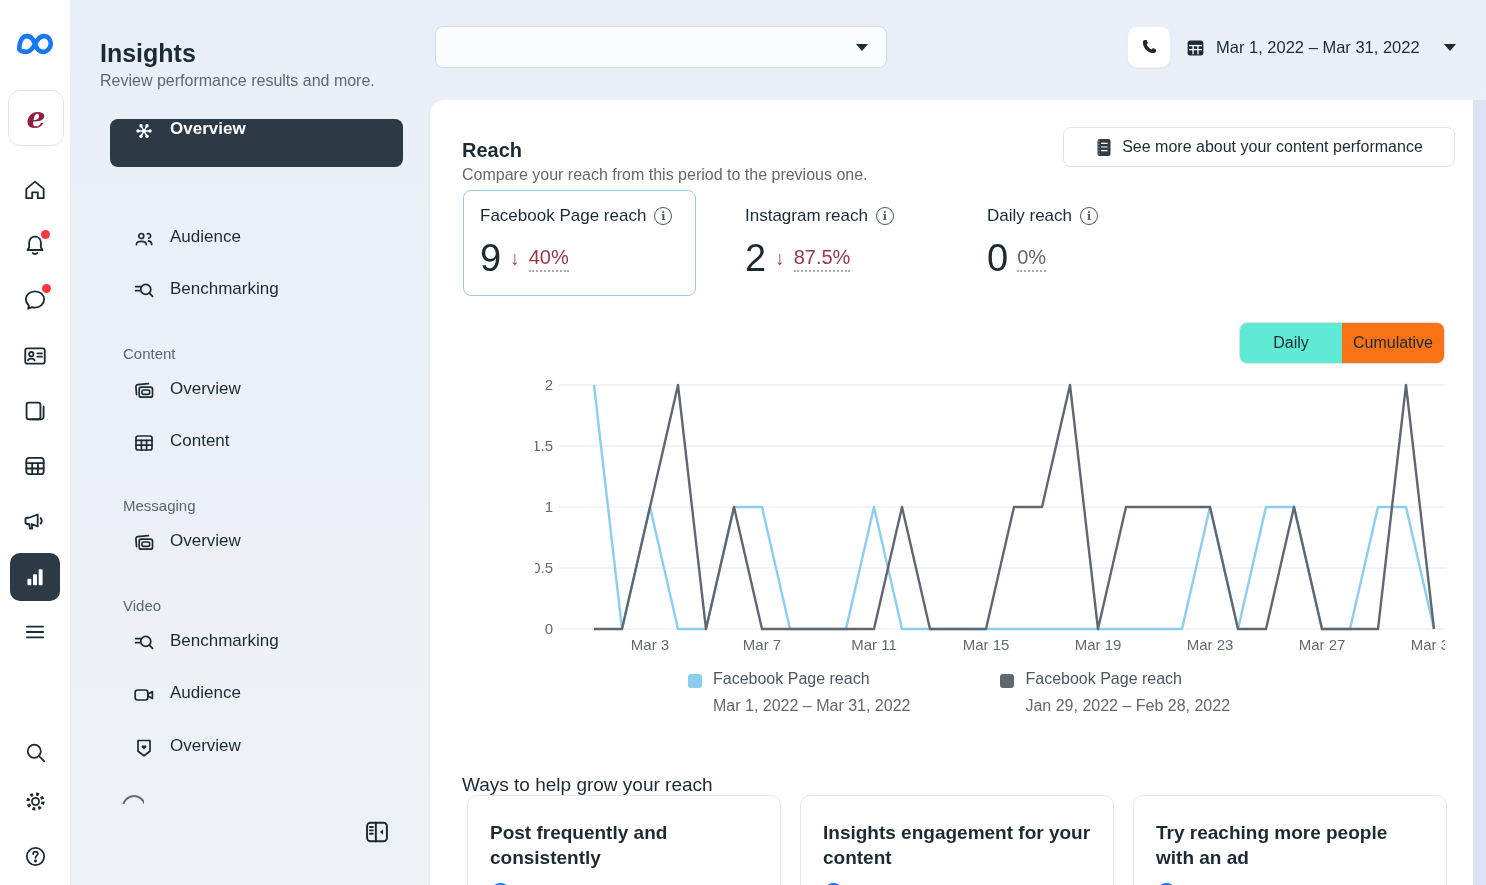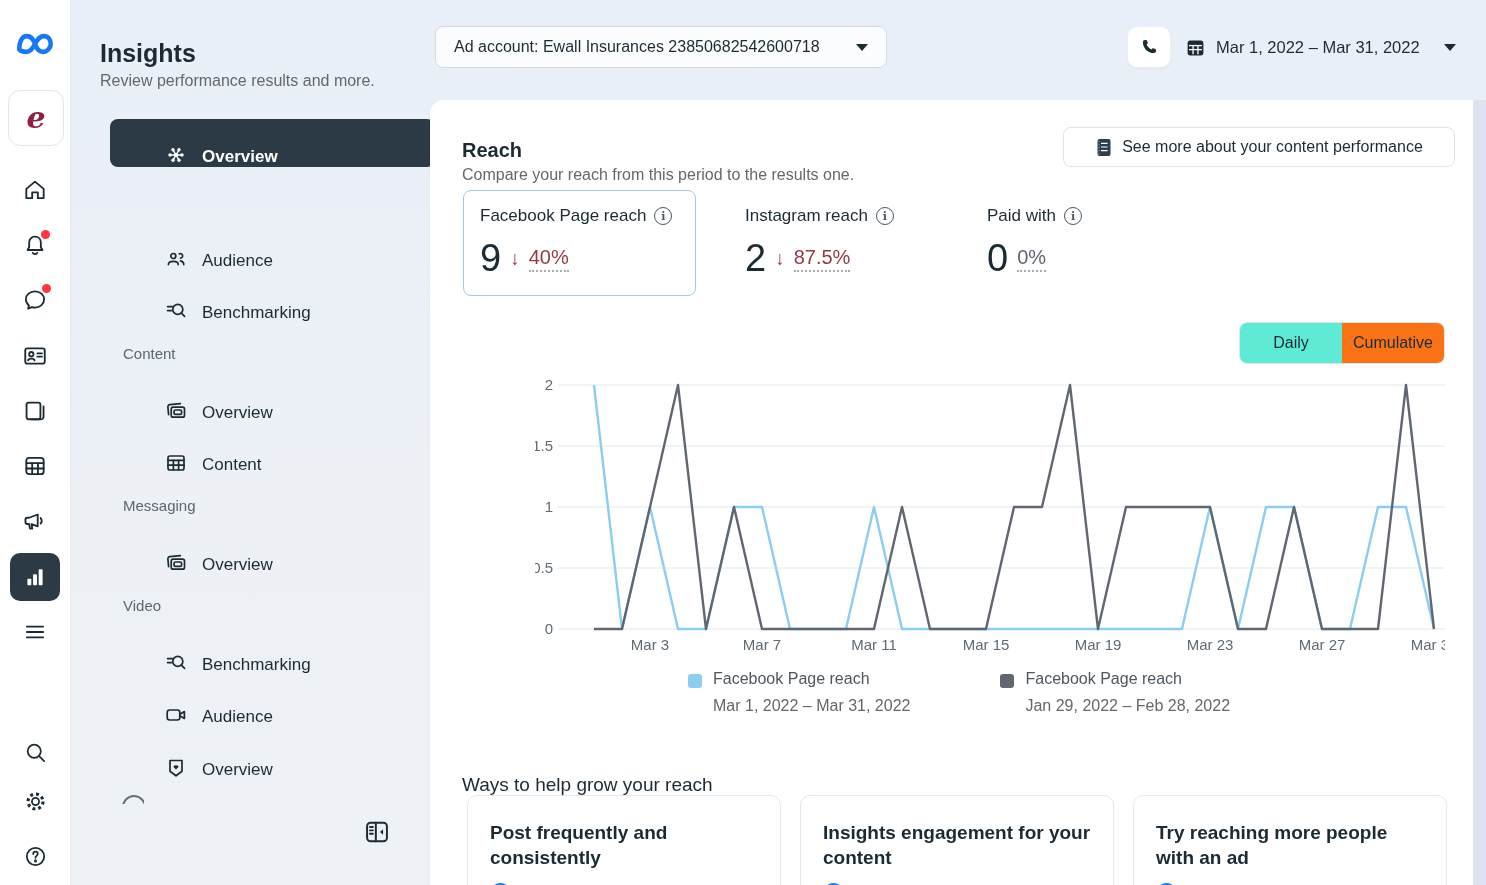--- a/index.html
+++ b/index.html
@@ -17,21 +17,21 @@
   .avatar-e{font-family:"DejaVu Serif", serif;font-style:italic;font-weight:700;font-size:30px;color:#8e2040;line-height:1;}
   .ic{stroke:#1c2b33;fill:none;stroke-width:1.7;stroke-linecap:round;stroke-linejoin:round;}
   .red-dot{position:absolute;width:9px;height:9px;border-radius:50%;background:#fa383e;}
   .rail-sel{position:absolute;left:10px;top:553px;width:50px;height:48px;border-radius:10px;background:#2c3a46;border:none;cursor:pointer;
             display:flex;align-items:center;justify-content:center;}
 
   
   .sidebar{position:absolute;left:70px;top:4px;width:340px;height:885px;}
   .sb-title{position:absolute;left:30px;top:18px;font-size:25px;font-weight:700;color:#1c2b33;}
   .sb-sub{position:absolute;left:30px;top:52px;font-size:16px;color:#65676b;}
-  .srow{position:absolute;left:40px;width:293px;height:44px;display:flex;align-items:flex-end;border-radius:8px;cursor:pointer;padding-left:32px;}
+  .srow{position:absolute;left:40px;width:293px;height:44px;display:flex;align-items:flex-start;border-radius:8px;cursor:pointer;}
   .srow svg{margin-left:22px;flex:0 0 auto;}
   .srow .lbl{margin-left:14px;font-size:17px;color:#1c2b33;white-space:nowrap;}
   .srow.sel{background:#2c3a46;height:48px;}
   .srow.sel .lbl{color:#fff;font-weight:700;}
   .icw{stroke:#fff;}
   .ssec{position:absolute;left:53px;font-size:15px;color:#5c6670;}
   .partial-circle{position:absolute;left:52px;top:791px;width:22px;height:9px;overflow:hidden;opacity:.65;}
   .partial-circle div{width:20px;height:20px;border:2px solid #1c2b33;border-radius:50%;}
   .collapse-btn{position:absolute;left:290px;top:812px;width:34px;height:34px;background:none;border:none;cursor:pointer;padding:0;}
 
@@ -314,21 +314,20 @@
         <line x1="11" y1="4" x2="11" y2="20"></line>
         <line x1="6" y1="7.8" x2="8.4" y2="7.8"></line>
           <line x1="6" y1="10.6" x2="8.4" y2="10.6"></line>
           <line x1="6" y1="13.4" x2="8.4" y2="13.4"></line>
         <path d="M17.2 9.6 L14.6 12 L17.2 14.4 Z" fill="#1c2b33" stroke="none"></path>
       </svg>
     </button>
   </aside>
 
   <div class="ad-pill">
-    <span class="txt">Ad account: Ewall Insurances 23850682542600718</span>
     <span class="caret" style="margin-left:auto"></span>
   </div>
 
   <button class="phone-btn">
     <svg width="20" height="20" viewBox="0 0 24 24">
       <path d="M7.1 3.6 C5.8 3.6 4.7 4.7 4.7 6.2 C4.7 13.3 10.7 19.3 17.8 19.3 C19.3 19.3 20.4 18.2 20.4 16.9 V14.9 L16.7 13.3 L15.1 14.9 C12.7 13.9 10.1 11.3 9.1 8.9 L10.7 7.3 L9.1 3.6 Z" fill="#1c2b33"></path>
     </svg>
   </button>
 
   <div class="date-ctl">
@@ -338,21 +337,21 @@
       <line x1="4.6" y1="14.4" x2="19.4" y2="14.4" stroke="#fff" stroke-width="1.5"></line>
       <line x1="9.2" y1="9.8" x2="9.2" y2="19.6" stroke="#fff" stroke-width="1.5"></line>
       <line x1="14.8" y1="9.8" x2="14.8" y2="19.6" stroke="#fff" stroke-width="1.5"></line>
     </svg>
     <span class="txt">Mar 1, 2022 – Mar 31, 2022</span>
     <span class="caret"></span>
   </div>
 
   <main class="panel">
     <h2 class="reach-title">Reach</h2>
-    <p class="reach-sub">Compare your reach from this period to the results one.</p>
+    <p class="reach-sub">Compare your reach from this period to the previous one.</p>
 
     <button class="see-more">
       <svg width="17" height="19" viewBox="0 0 17 19">
         <rect x="2.5" y="1" width="13" height="17" rx="2" fill="#2e3d49"></rect>
         <line x1="6" y1="5.4" x2="12.6" y2="5.4" stroke="#fff" stroke-width="1.2"></line>
         <line x1="6" y1="9" x2="12.6" y2="9" stroke="#fff" stroke-width="1.2"></line>
         <line x1="6" y1="12.6" x2="12.6" y2="12.6" stroke="#fff" stroke-width="1.2"></line>
         <line x1="4" y1="2.5" x2="4" y2="16.5" stroke="#9aa3ab" stroke-width="1" stroke-dasharray="1.5 1.6"></line>
       </svg>
       <span>See more about your content performance</span>
@@ -376,21 +375,21 @@
           <span class="info-i"></span>
         </div>
         <div class="m-valrow">
           <span class="m-val">2</span>
           <span class="m-arrow">↓</span>
           <span class="m-delta">87.5%</span>
         </div>
       </div>
       <div class="mcard neutral" style="width:150px;margin-left:44px">
         <div class="m-title">
-          <span>Paid with</span>
+          <span>Daily reach</span>
           <span class="info-i"></span>
         </div>
         <div class="m-valrow">
           <span class="m-val">0</span>
           <span class="m-delta">0%</span>
         </div>
       </div>
     </div>
 
     <div class="toggle">

